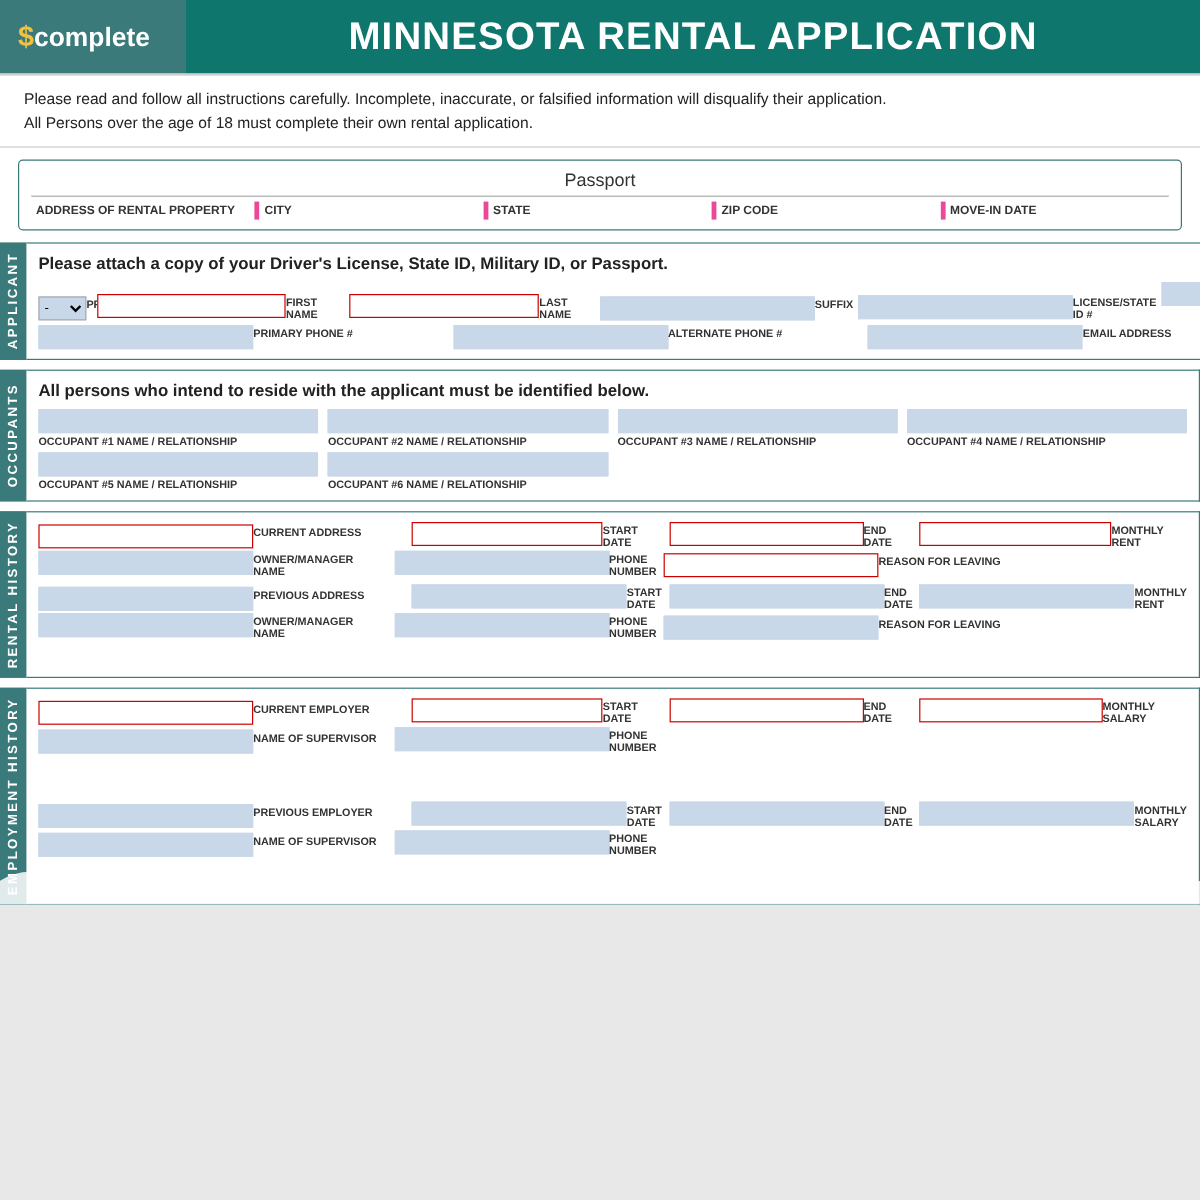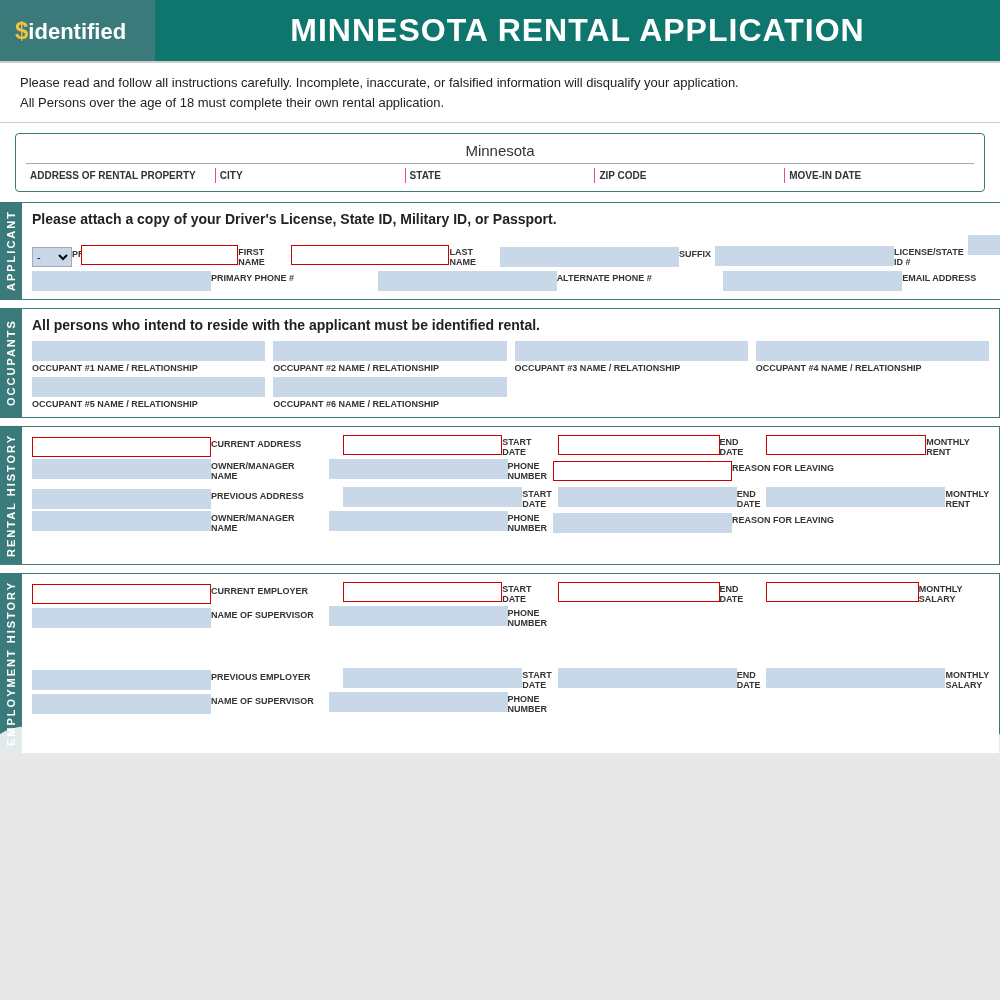--- a/index.html
+++ b/index.html
@@ -85,21 +85,21 @@
       border-top: 1px solid #aaa;
       padding-top: 4px;
     }
     .property-field {
       flex: 1;
       font-size: 10px;
       font-weight: bold;
       color: #333;
       text-transform: uppercase;
       padding: 2px 4px;
-      border-right: 1px solid #ec4899;
+      border-right: 4px solid #ec4899;
     }
     .property-field:last-child { border-right: none; }
 
     
     .section-wrapper {
       display: flex;
       margin: 8px 0;
       position: relative;
     }
     .side-label {
@@ -196,35 +196,35 @@
     }
   </style>
 </head>
 <body>
 
 <div class="page">
 
   <div class="header">
     <div class="logo-section">
       <div class="logo-text">
-        <span class="logo-dollar">$</span><span>identified</span>
+        <span class="logo-dollar">$</span><span>complete</span>
       </div>
     </div>
     <div class="title-section">
       <span class="main-title">MINNESOTA RENTAL APPLICATION</span>
     </div>
   </div>
 
   <div class="instruction">
-    <span>Please read and follow all instructions carefully. Incomplete, inaccurate, or falsified information will disqualify your application.</span><br>
+    <span>Please read and follow all instructions carefully. Incomplete, inaccurate, or falsified information will disqualify their application.</span><br>
     <strong>All Persons over the age of 18 must complete their own rental application.</strong>
   </div>
 
   <div class="property-section">
-    <div class="property-state">Minnesota</div>
+    <div class="property-state">Passport</div>
     <div class="property-fields">
       <div class="property-field">ADDRESS OF RENTAL PROPERTY</div>
       <div class="property-field">CITY</div>
       <div class="property-field">STATE</div>
       <div class="property-field">ZIP CODE</div>
       <div class="property-field">MOVE-IN DATE</div>
     </div>
   </div>
 
   <div class="section-wrapper">
@@ -281,21 +281,21 @@
           <input class="field-input-blue" type="text" style="">
           <div class="field-label">EMAIL ADDRESS</div>
         </div>
       </div>
     </div>
   </div>
 
   <div class="section-wrapper">
     <div class="side-label">OCCUPANTS</div>
     <div class="section-content">
-      <div class="section-title">All persons who intend to reside with the applicant must be identified rental.</div>
+      <div class="section-title">All persons who intend to reside with the applicant must be identified below.</div>
       <div class="occupants-grid">
         <div class="occ-field">
           <input class="field-input-blue" type="text" style="">
           <div class="field-label">OCCUPANT #1 NAME / RELATIONSHIP</div>
         </div>
         <div class="occ-field">
           <input class="field-input-blue" type="text" style="">
           <div class="field-label">OCCUPANT #2 NAME / RELATIONSHIP</div>
         </div>
         <div class="occ-field">

